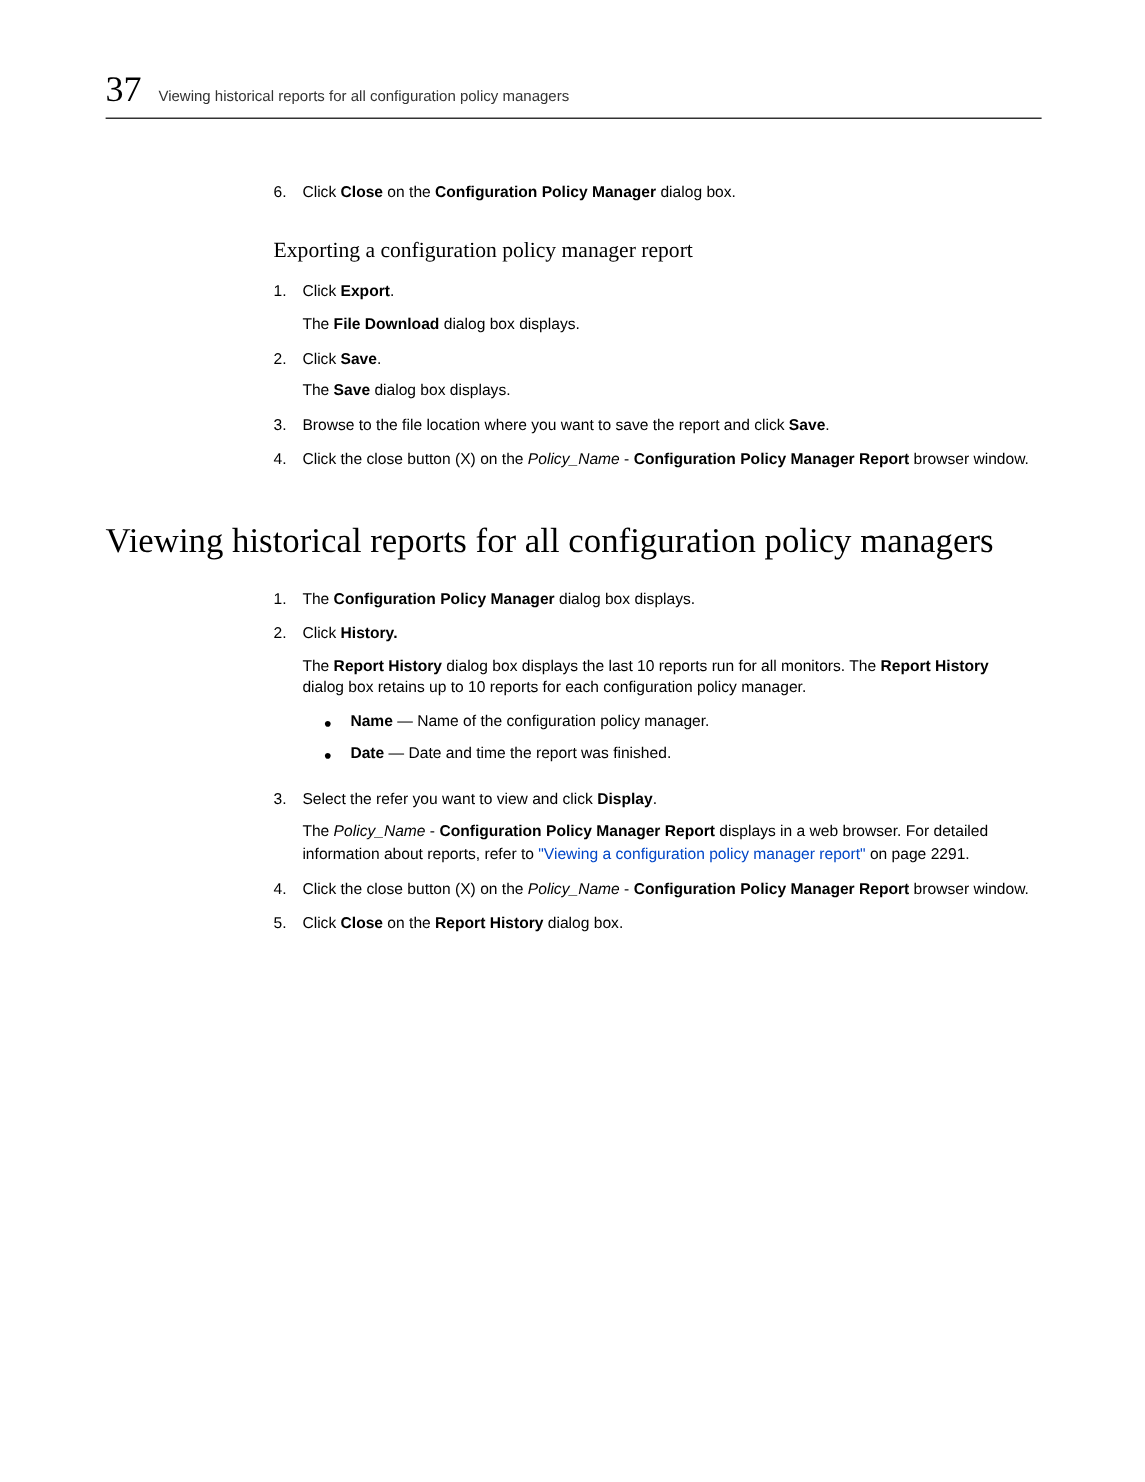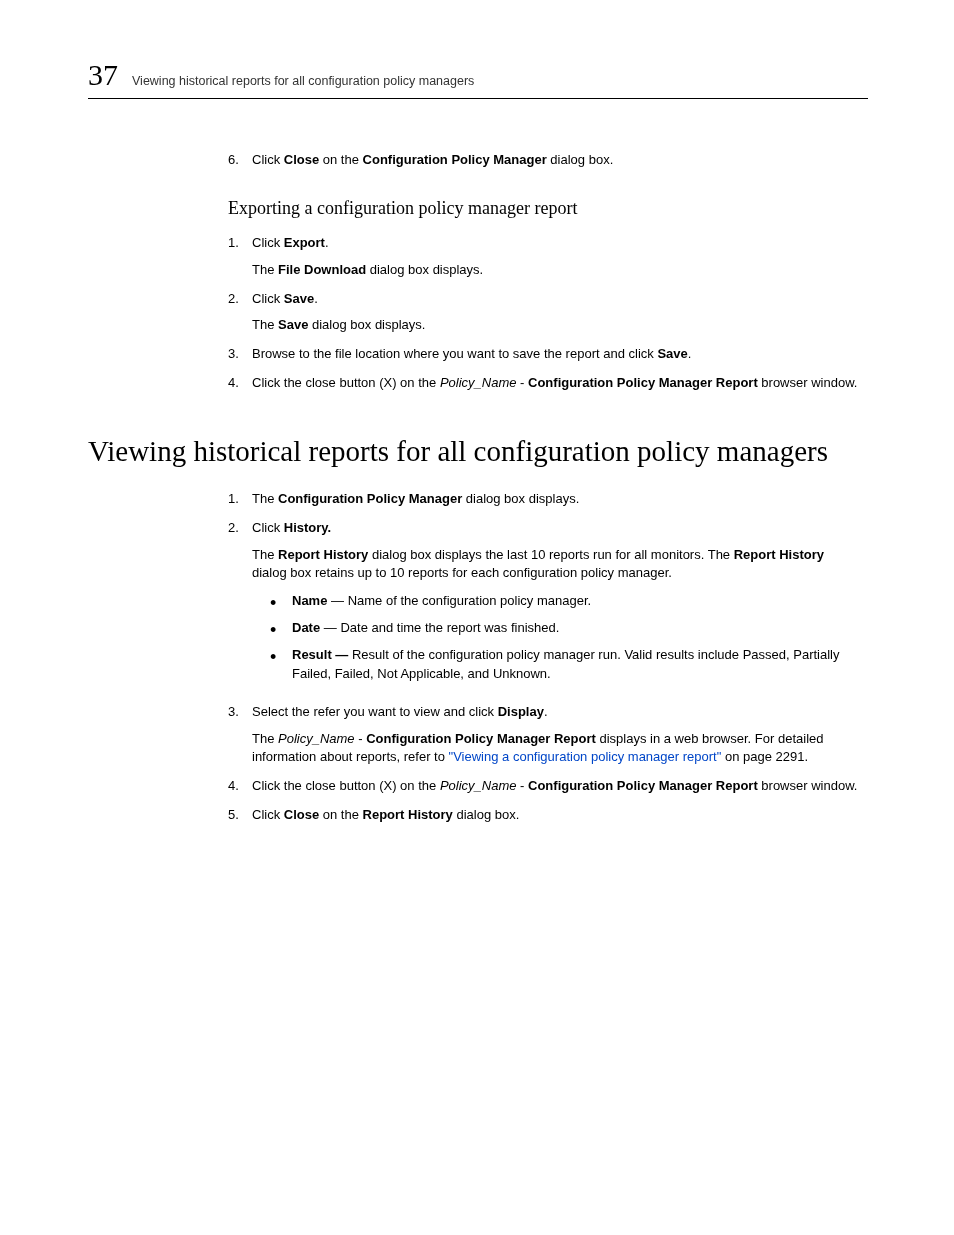--- a/index.html
+++ b/index.html
@@ -145,21 +145,20 @@
     </div>
 
     <div class="step-row">
       <div class="step-num">2.</div>
       <div class="step-body">
         <p><span>Click </span><span class="b">History.</span></p>
         <p><span>The </span><span class="b">Report History</span><span> dialog box displays the last 10 reports run for all monitors. The </span><span class="b">Report History</span><span> dialog box retains up to 10 reports for each configuration policy manager.</span></p>
         <ul class="bullets">
           <li><span class="b">Name</span><span> — Name of the configuration policy manager.</span></li>
           <li><span class="b">Date</span><span> — Date and time the report was finished.</span></li>
-          <li><span class="b">Result —</span><span> Result of the configuration policy manager run. Valid results include Passed, Partially Failed, Failed, Not Applicable, and Unknown.</span></li>
         </ul>
       </div>
     </div>
 
     <div class="step-row">
       <div class="step-num">3.</div>
       <div class="step-body">
         <p><span>Select the refer you want to view and click </span><span class="b">Display</span><span>.</span></p>
         <p><span>The </span><span class="i">Policy_Name</span><span> - </span><span class="b">Configuration Policy Manager Report</span><span> displays in a web browser. For detailed information about reports, refer to </span><span class="link">"Viewing a configuration policy manager report"</span><span> on page 2291.</span></p>
       </div>

